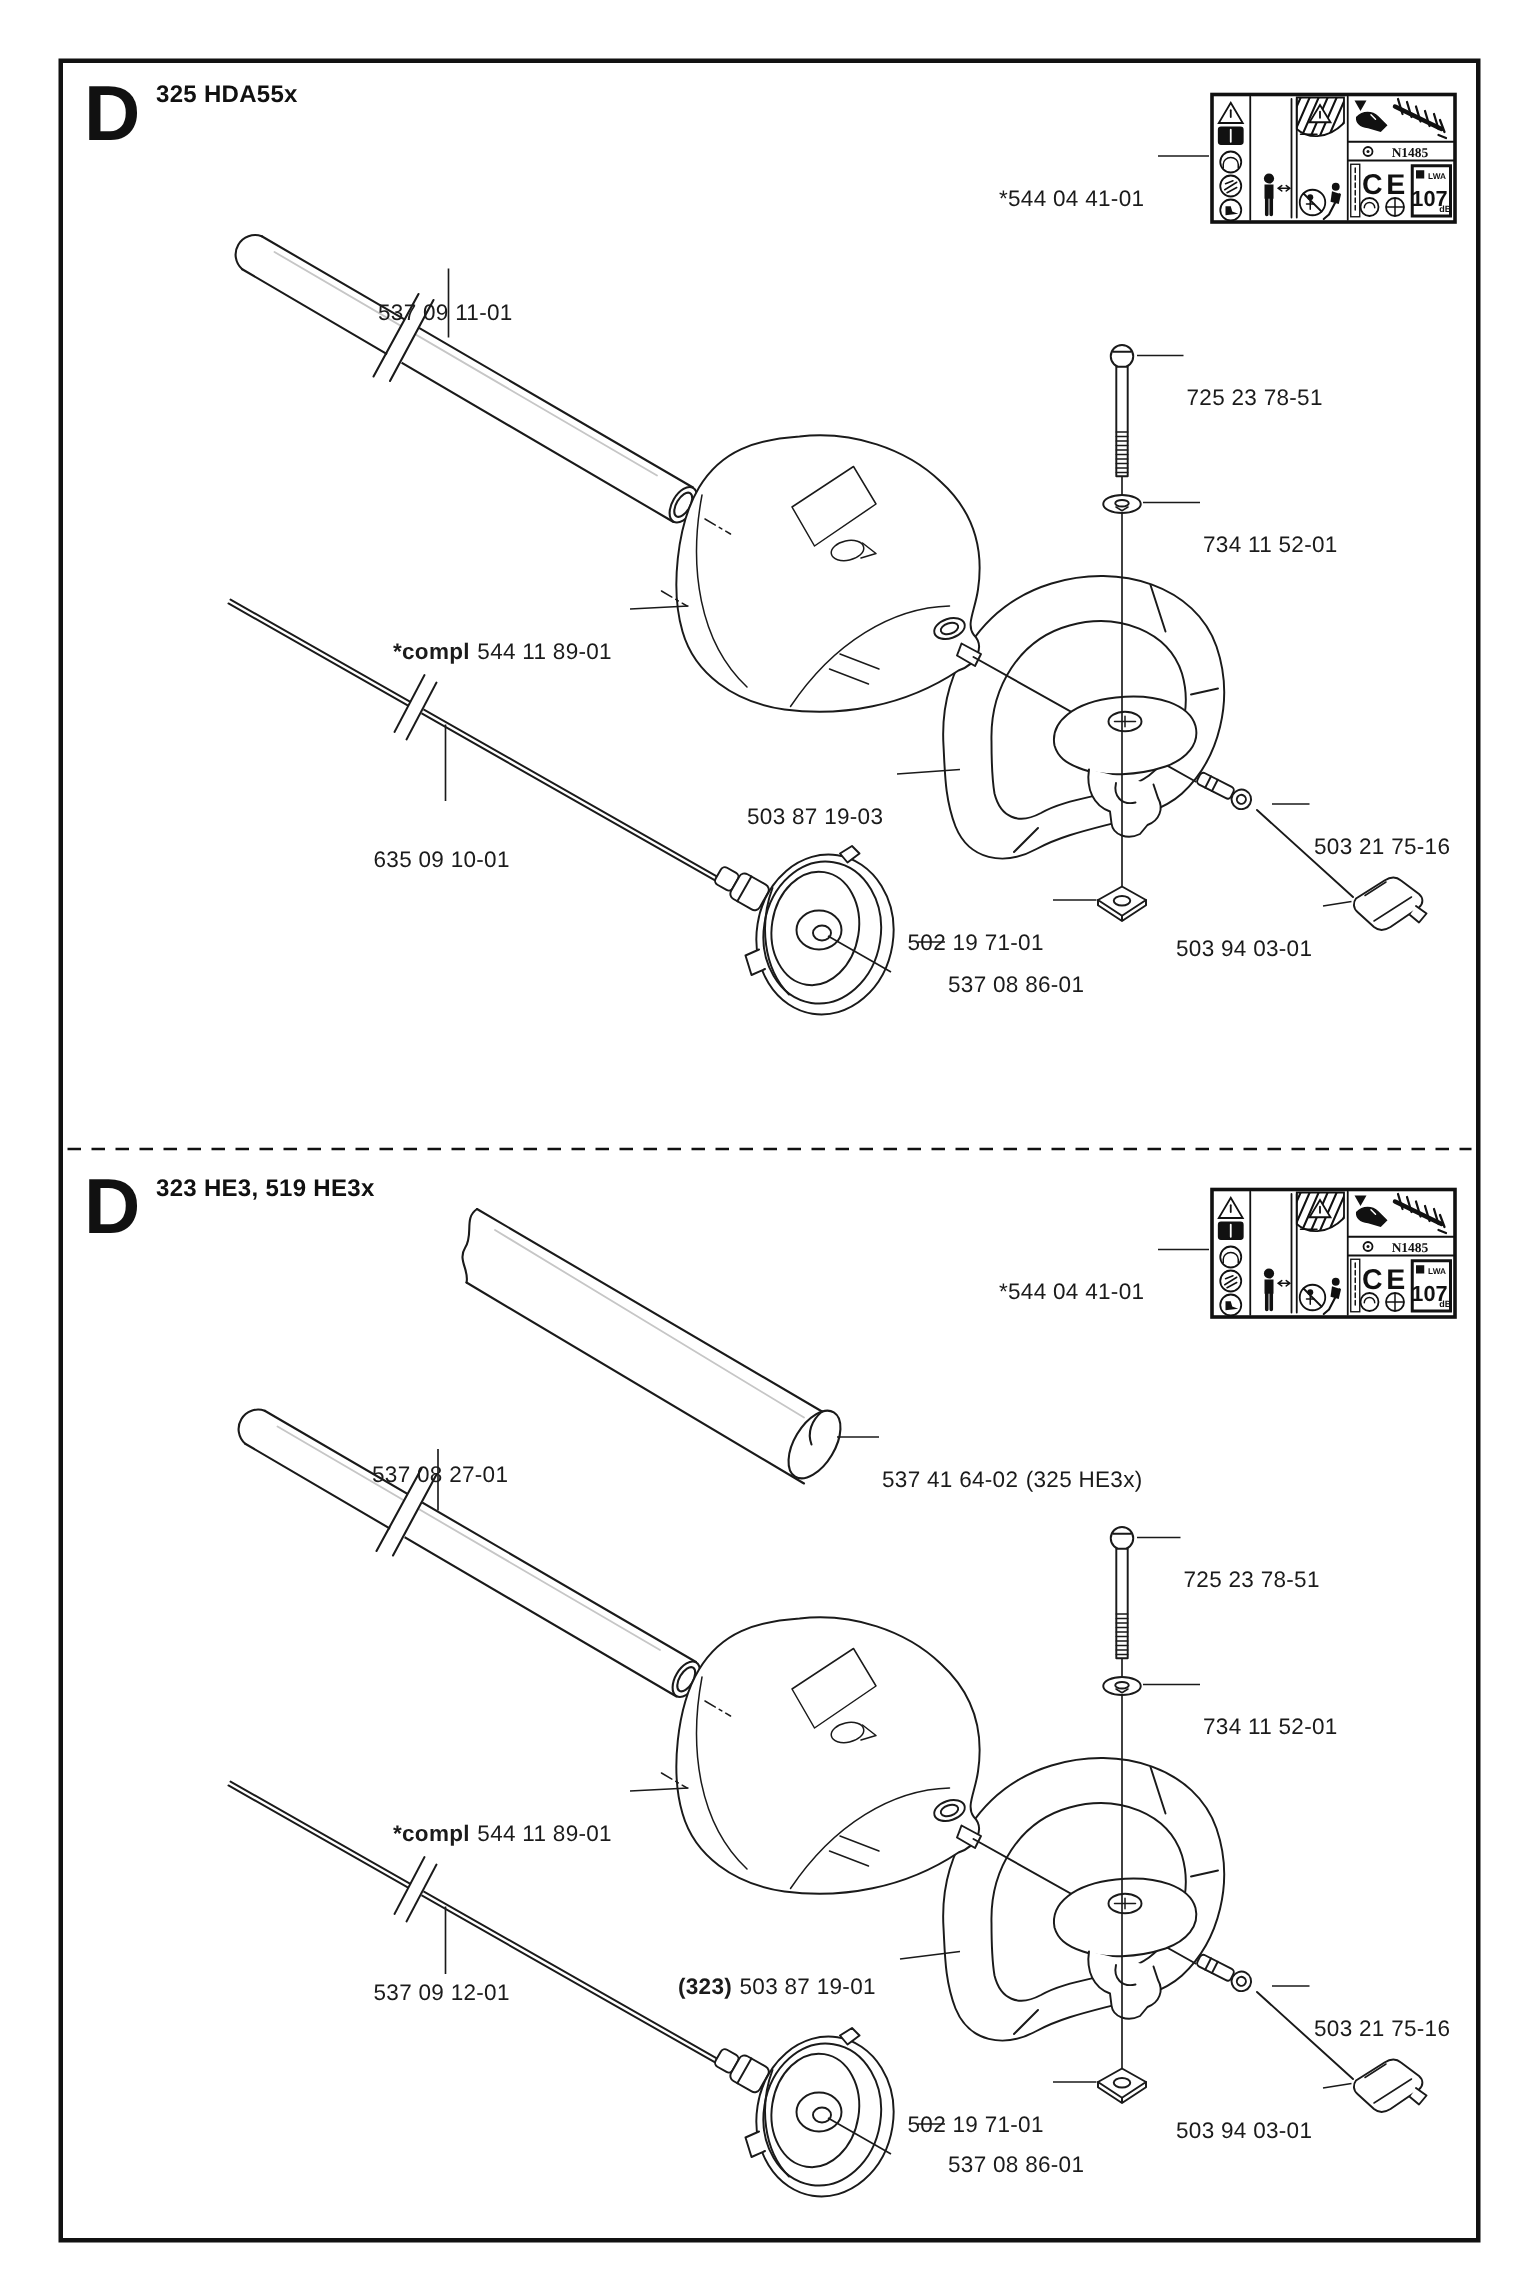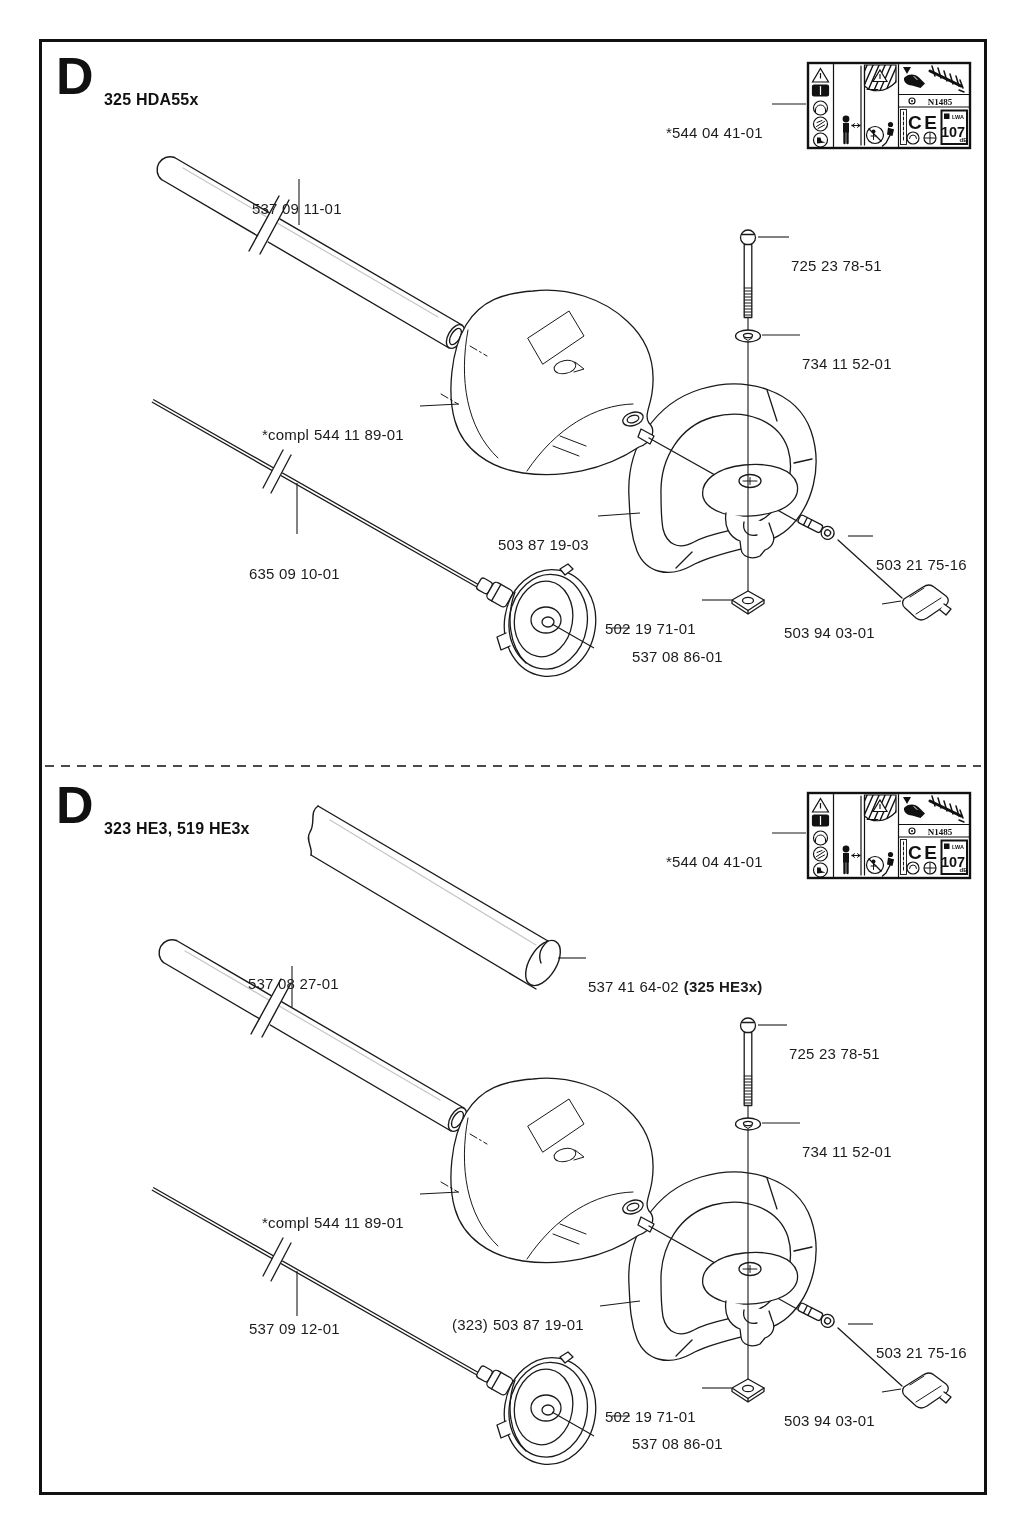--- a/index.html
+++ b/index.html
@@ -1,28 +1,28 @@
 <!DOCTYPE html>
 <html><head>
 <meta charset="utf-8">
 <style>
   html,body{margin:0;padding:0;background:#fff;}
   .page{position:relative;width:1024px;height:1528px;background:#fff;overflow:hidden;
         font-family:"Liberation Sans",sans-serif;}
   .page svg{position:absolute;left:0;top:0;}
   .lbl{position:absolute;font:15px/1.15 "Liberation Sans",sans-serif;color:#1b1b1b;
        white-space:nowrap;letter-spacing:.2px;z-index:2;margin-top:28px;}
-  .pfx{font-weight:normal;text-align:center;}
+  .pfx{font-weight:bold;text-align:center;}
   .pfx:not(:empty){margin-right:5px;}
-  .sfx{font-weight:bold;}
+  .sfx{font-weight:normal;}
   .sfx:not(:empty){margin-left:5px;}
   .dletter{position:absolute;font-weight:bold;font-size:52px;line-height:1;color:#111;z-index:2;
            font-family:"Liberation Sans",sans-serif;}
   .stitle{position:absolute;font-weight:bold;font-size:16px;line-height:1;color:#111;z-index:2;
-          letter-spacing:.2px;font-family:"Liberation Sans",sans-serif;margin-top:36px;}
+          letter-spacing:.2px;font-family:"Liberation Sans",sans-serif;}
 </style>
 </head>
 <body>
 
 <div class="page">
 
 <svg width="1024" height="1528" viewBox="0 0 1024 1528">
   <defs>
     <clipPath id="hzc">
           <path d="M56.5,2 L88,2 L88,19 C76,31 63,29 56.5,23 Z"></path>

